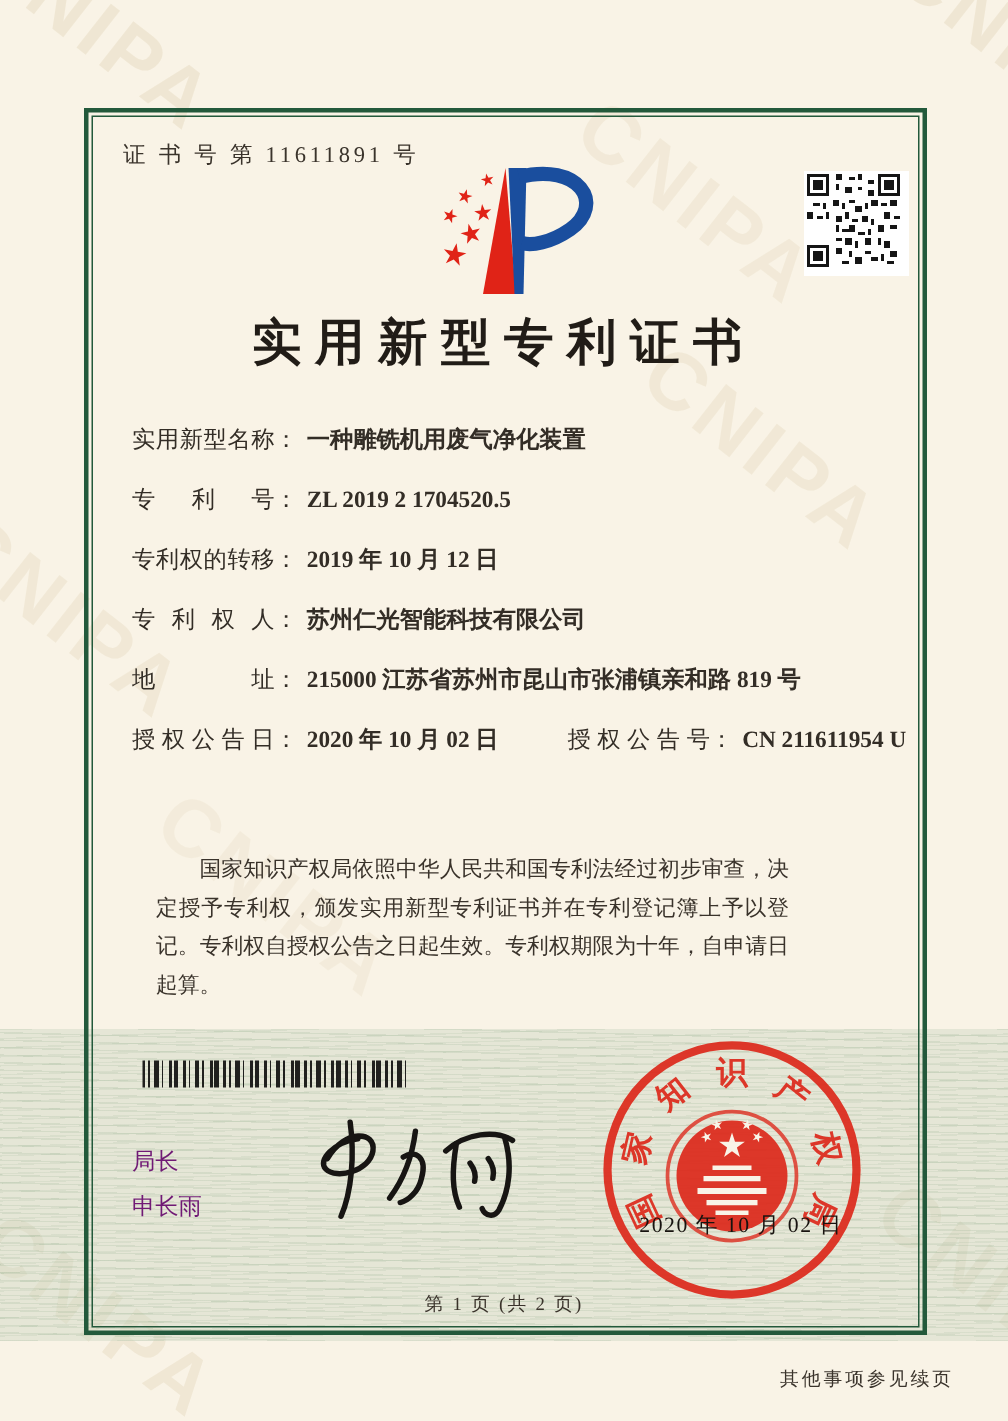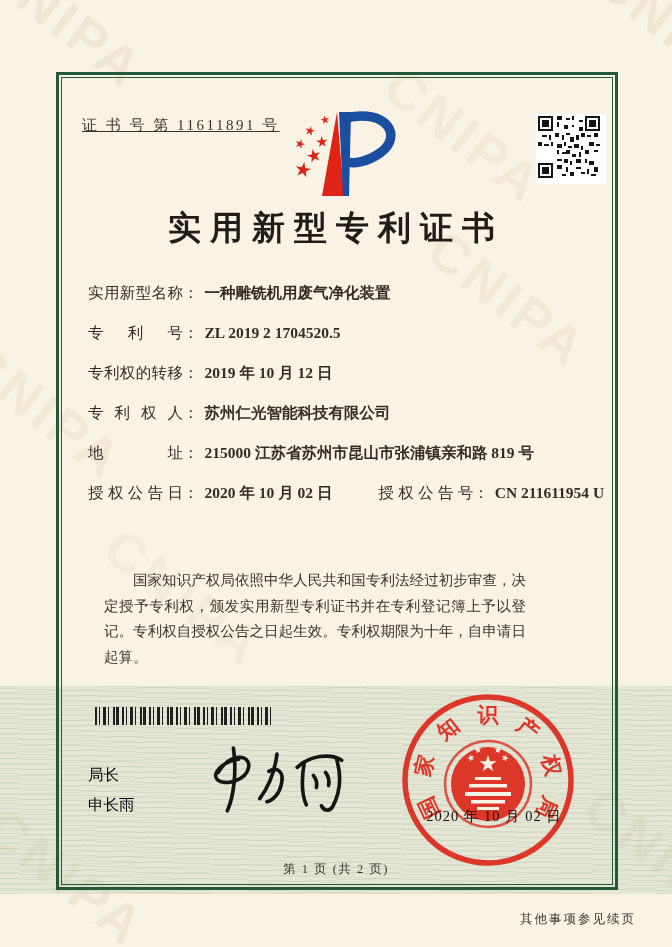--- a/index.html
+++ b/index.html
@@ -20,21 +20,21 @@
     background-color:rgba(205,214,196,.45);
     background-image:
       repeating-linear-gradient(1.5deg, rgba(110,150,110,.14) 0 1px, transparent 1px 5px),
       repeating-linear-gradient(-1.8deg, rgba(110,150,110,.10) 0 1px, transparent 1px 6px);
   }
   .frame{
     position:absolute;left:56px;top:72px;width:552px;height:808px;
     border:3.5px solid #23593b;padding:2px;
   }
   .frame-inner{width:100%;height:100%;border:1.5px solid #23593b;box-sizing:border-box;}
-  .cert-no{position:absolute;left:82px;top:116px;font-size:15px;letter-spacing:2.5px;color:#3a332b;text-decoration:underline;}
+  .cert-no{position:absolute;left:82px;top:94px;font-size:15px;letter-spacing:2.5px;color:#3a332b;}
   .logo{position:absolute;left:256px;top:106px;width:164px;height:100px;}
   .qr{position:absolute;left:536px;top:114px;width:66px;height:66px;background:#fff;padding:2px;}
   .title{
     position:absolute;left:0;right:0;top:206px;text-align:center;
     font-size:33px;font-weight:bold;letter-spacing:9px;color:#211c17;
   }
   .fields{position:absolute;left:88px;top:283px;width:480px;}
   .row{height:16px;margin-bottom:24px;font-size:15.5px;white-space:nowrap;color:#332d26;}
   .flabel{
     display:inline-block;width:95px;vertical-align:bottom;
@@ -50,21 +50,21 @@
   .barcode{
     position:absolute;left:95px;top:707px;width:177px;height:18px;
     background-image:repeating-linear-gradient(90deg,
       #20201e 0 2px, transparent 2px 4px,
       #20201e 4px 5px, transparent 5px 8px,
       #20201e 8px 11px, transparent 11px 13px,
       #20201e 13px 14px, transparent 14px 18px,
       #20201e 18px 20px, transparent 20px 21px,
       #20201e 21px 24px, transparent 24px 27px);
   }
-  .signer{position:absolute;left:88px;top:760px;font-size:15.5px;line-height:30px;color:#000000;}
+  .signer{position:absolute;left:88px;top:760px;font-size:15.5px;line-height:30px;color:#701a75;}
   .signature{position:absolute;left:196px;top:740px;width:172px;height:86px;}
   .seal{position:absolute;left:399px;top:691px;width:178px;height:178px;opacity:.93;}
   .seal-date{
     position:absolute;left:410px;top:807px;width:168px;text-align:center;
     font-size:14.5px;letter-spacing:1px;color:#17130f;
   }
   .page-footer{position:absolute;left:0;right:0;top:861px;text-align:center;font-size:12.5px;letter-spacing:1.5px;color:#3a332b;}
   .note{position:absolute;left:0;right:36px;top:911px;text-align:right;font-size:12.5px;letter-spacing:2px;color:#3a332b;}
 </style>
 </head>

